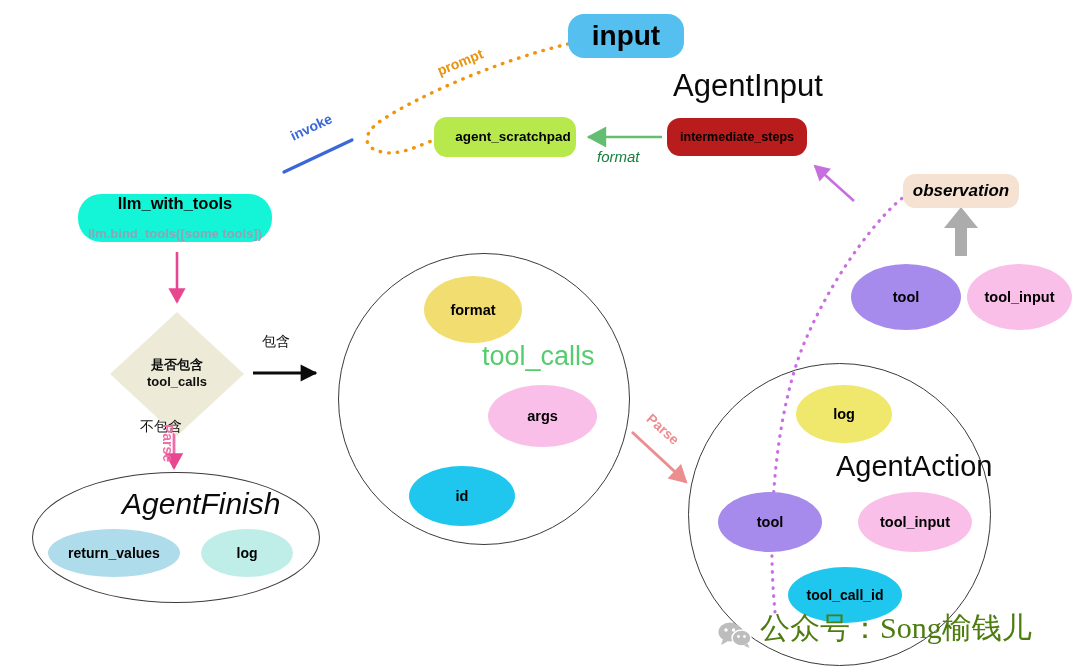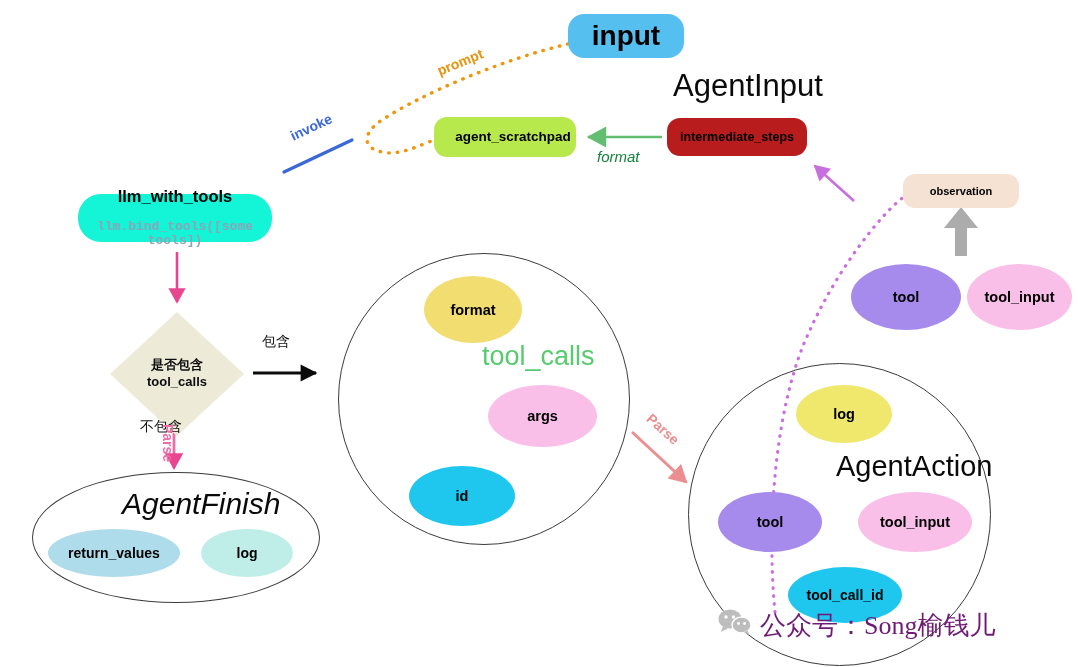--- a/index.html
+++ b/index.html
@@ -50,24 +50,24 @@
   #node-input .main  { font-size: 28px; }
 
   #node-scratchpad       { left: 434px; top: 117px; width: 142px; height: 40px; background: #B7E94D; border-radius: 13px; padding-left: 16px; }
   #node-scratchpad .main { font-size: 13.5px; }
 
   #node-intermediate       { left: 667px; top: 118px; width: 140px; height: 38px; background: #b91c1c; border-radius: 13px; align-items: center; }
   #node-intermediate .main { font-size: 12.5px; }
 
   #node-llm        { left: 78px;  top: 194px; width: 194px; height: 48px; background: #14F5D7; border-radius: 23px; }
   #node-llm .main  { font-size: 16.5px; }
-  #node-llm .sub   { font-size: 13px; margin-top: 14px; font-family: Liberation Mono, monospace; }
+  #node-llm .sub   { font-size: 13px; margin-top: 14px; }
 
   #node-observation       { left: 903px; top: 174px; width: 116px; height: 34px; background: #F5E2D2; border-radius: 12px; }
-  #node-observation .main { font-size: 11px; }
+  #node-observation .main { font-size: 17px; font-style: italic; }
 
   
   .title {
     position: absolute;
     color: #0a0a0a;
     font-weight: 400;
     white-space: nowrap;
   }
   #title-agentinput  { left: 673px; top: 68px;  font-size: 31px; }
   #title-agentfinish { left: 122px; top: 487px; font-size: 30px; font-style: italic; }
@@ -162,24 +162,24 @@
     width: 16px; line-height: 1.1; text-align: center;
   }
   #lbl-parse1  { left: 176px; top: 424px; font-size: 14px; color: #EE6FA8; transform: rotate(90deg); transform-origin: left top; }
   #lbl-parse2  { left: 644px; top: 421px; font-size: 14px; color: #EC8E90; transform: rotate(42deg); }
 
   
   #watermark {
     position: absolute;
     left: 718px; top: 608px;
     display: flex;
-    align-items: flex-start;
+    align-items: flex-end;
     gap: 8px;
-    color: #701a75;
-    font-size: 26px;
+    color: #4d7c0f;
+    font-size: 30px;
     white-space: nowrap;
     font-family: "Liberation Serif", "DejaVu Serif", serif;
   }
   #watermark-icon { display: block; }
 </style>
 </head>
 <body>
 
 <div id="canvas">
 

